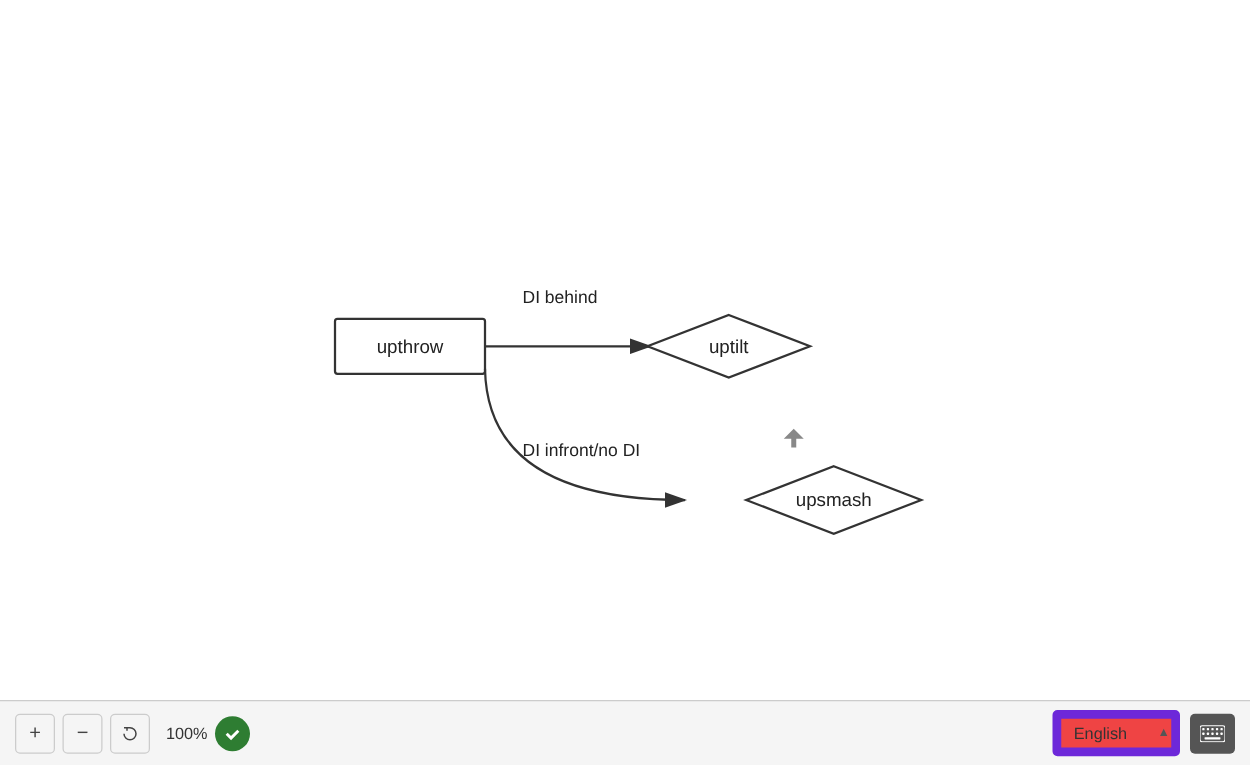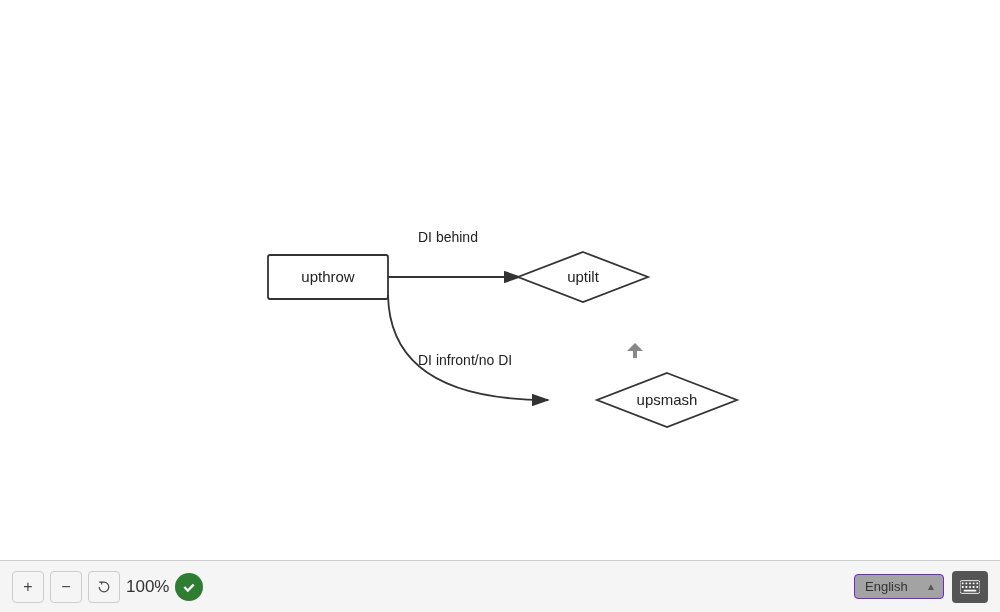--- a/index.html
+++ b/index.html
@@ -160,21 +160,21 @@
       border: 1px solid #ccc;
       border-radius: 4px;
       cursor: pointer;
       display: flex;
       align-items: center;
       justify-content: center;
       font-size: 16px;
       color: #444;
     }
     #zoom-level {
-      font-size: 17px;
+      font-size: 13px;
       color: #333;
       min-width: 40px;
       text-align: right;
     }
     #check-icon {
       width: 28px;
       height: 28px;
       background: #2e7d32;
       border-radius: 50%;
       display: flex;
@@ -183,25 +183,25 @@
       color: white;
       font-size: 14px;
       cursor: pointer;
     }
     #bottom-right {
       display: flex;
       align-items: center;
       gap: 8px;
     }
     #language-select {
-      border: 1px solid #6d28d9;
+      border: 7px solid #6d28d9;
       border-radius: 4px;
       padding: 4px 28px 4px 10px;
       font-size: 13px;
-      background: #a3a3a3;
+      background: #ef4444;
       appearance: none;
       cursor: pointer;
       color: #333;
     }
     #language-wrapper {
       position: relative;
       display: flex;
       align-items: center;
     }
     #lang-chevron {

